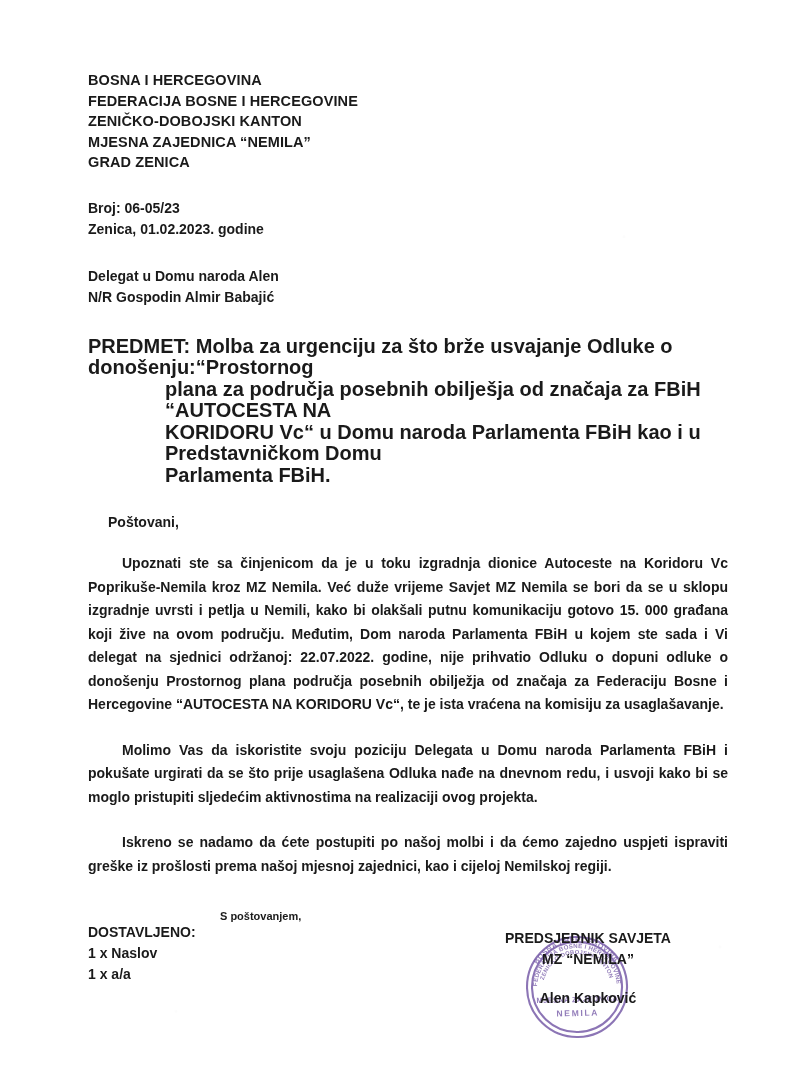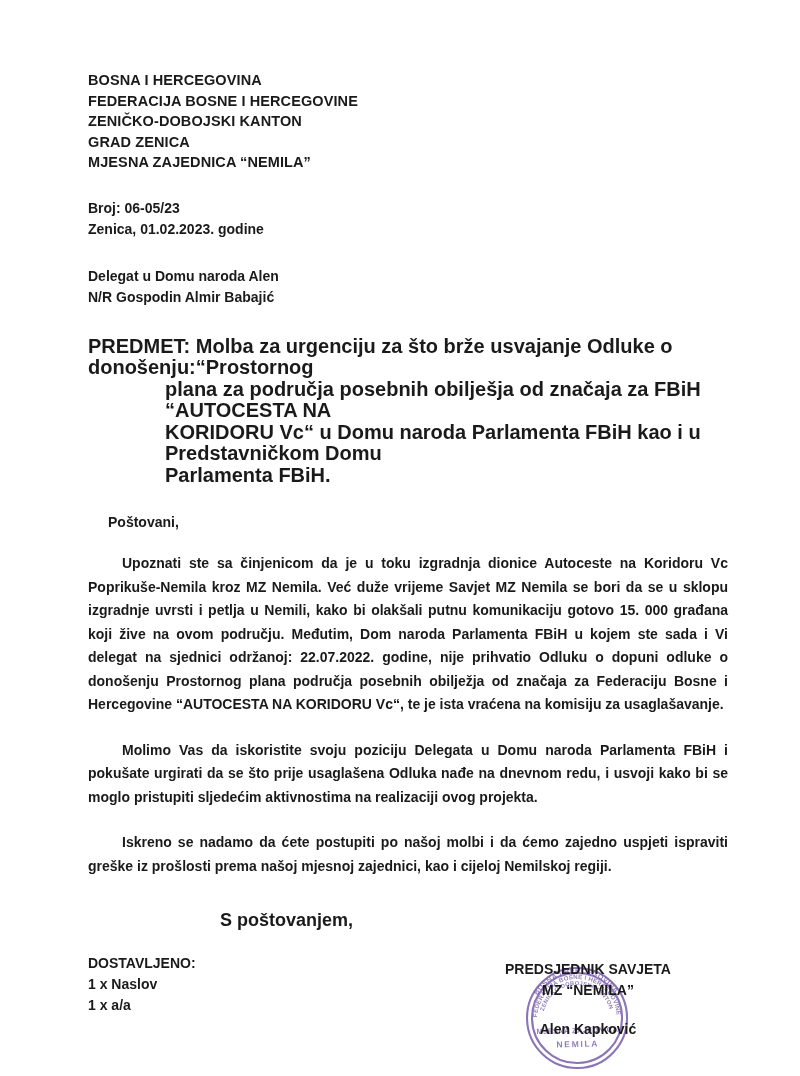--- a/index.html
+++ b/index.html
@@ -97,27 +97,26 @@
     text-indent: 34px;
     hyphens: none;
   }
   .para:first-of-type { margin-top: 22px; }
 
   
   .closing {
     margin-top: 32px;
     margin-left: 132px;
     font-weight: bold;
-    font-size: 18px;
+    font-size: 11px;
   }
 
   
   .footer {
     position: relative;
-    margin-top: 22px;
     min-height: 120px;
   }
   .delivery {
     font-weight: bold;
     font-size: 14px;
     line-height: 21px;
     width: 260px;
   }
   .signature {
     position: absolute;
@@ -155,22 +154,22 @@
 <div class="page">
 
   <div class="scan-noise"></div>
 
   <div class="content">
 
     <div class="letterhead">
       <div>BOSNA I HERCEGOVINA</div>
       <div>FEDERACIJA BOSNE I HERCEGOVINE</div>
       <div>ZENIČKO-DOBOJSKI KANTON</div>
+      <div>MJESNA ZAJEDNICA “NEMILA”</div>
       <div>GRAD ZENICA</div>
-      <div>MJESNA ZAJEDNICA “NEMILA”</div>
     </div>
 
     <div class="refblock">
       <div>Broj: 06-05/23</div>
       <div>Zenica, 01.02.2023. godine</div>
     </div>
 
     <div class="addressee">
       <div>Delegat u Domu naroda Alen</div>
       <div>N/R Gospodin Almir Babajić</div>

